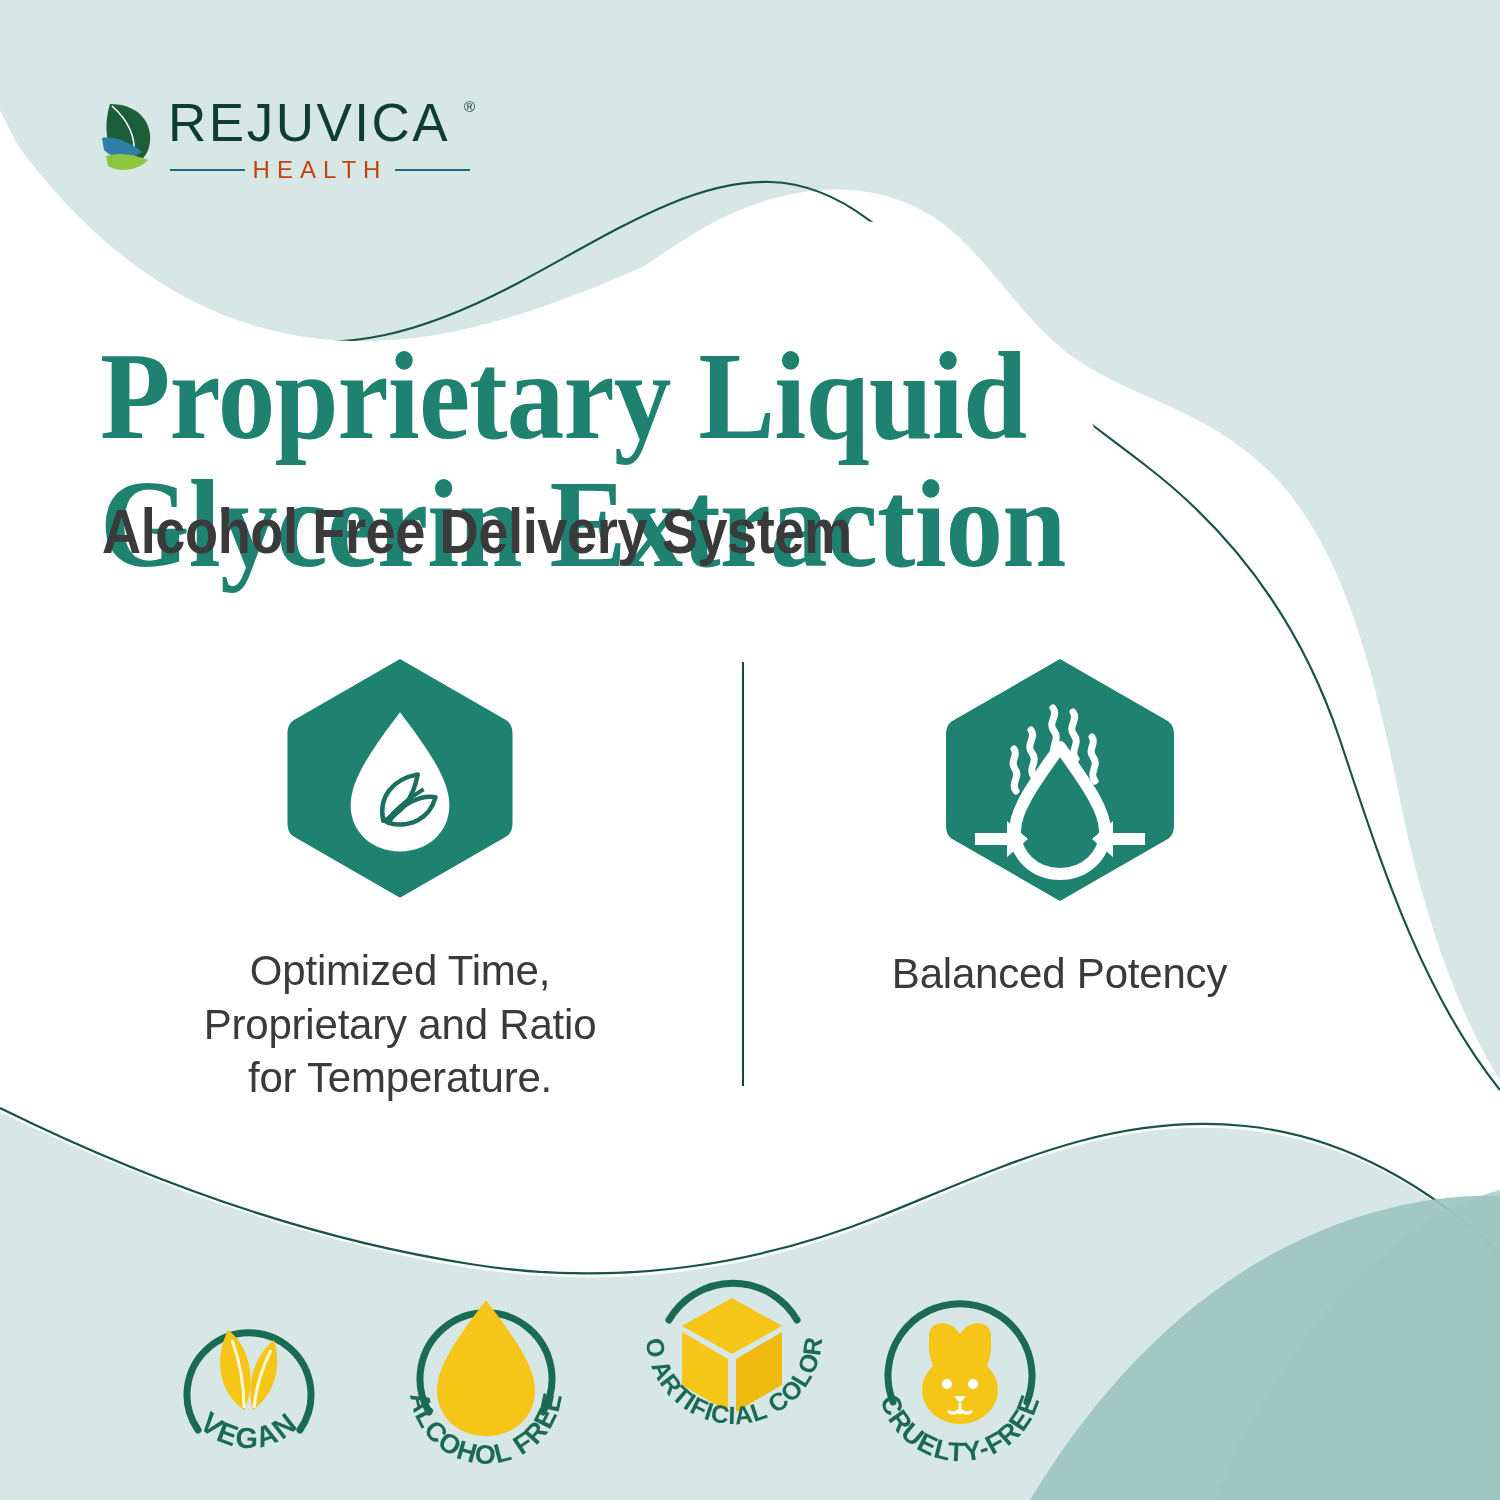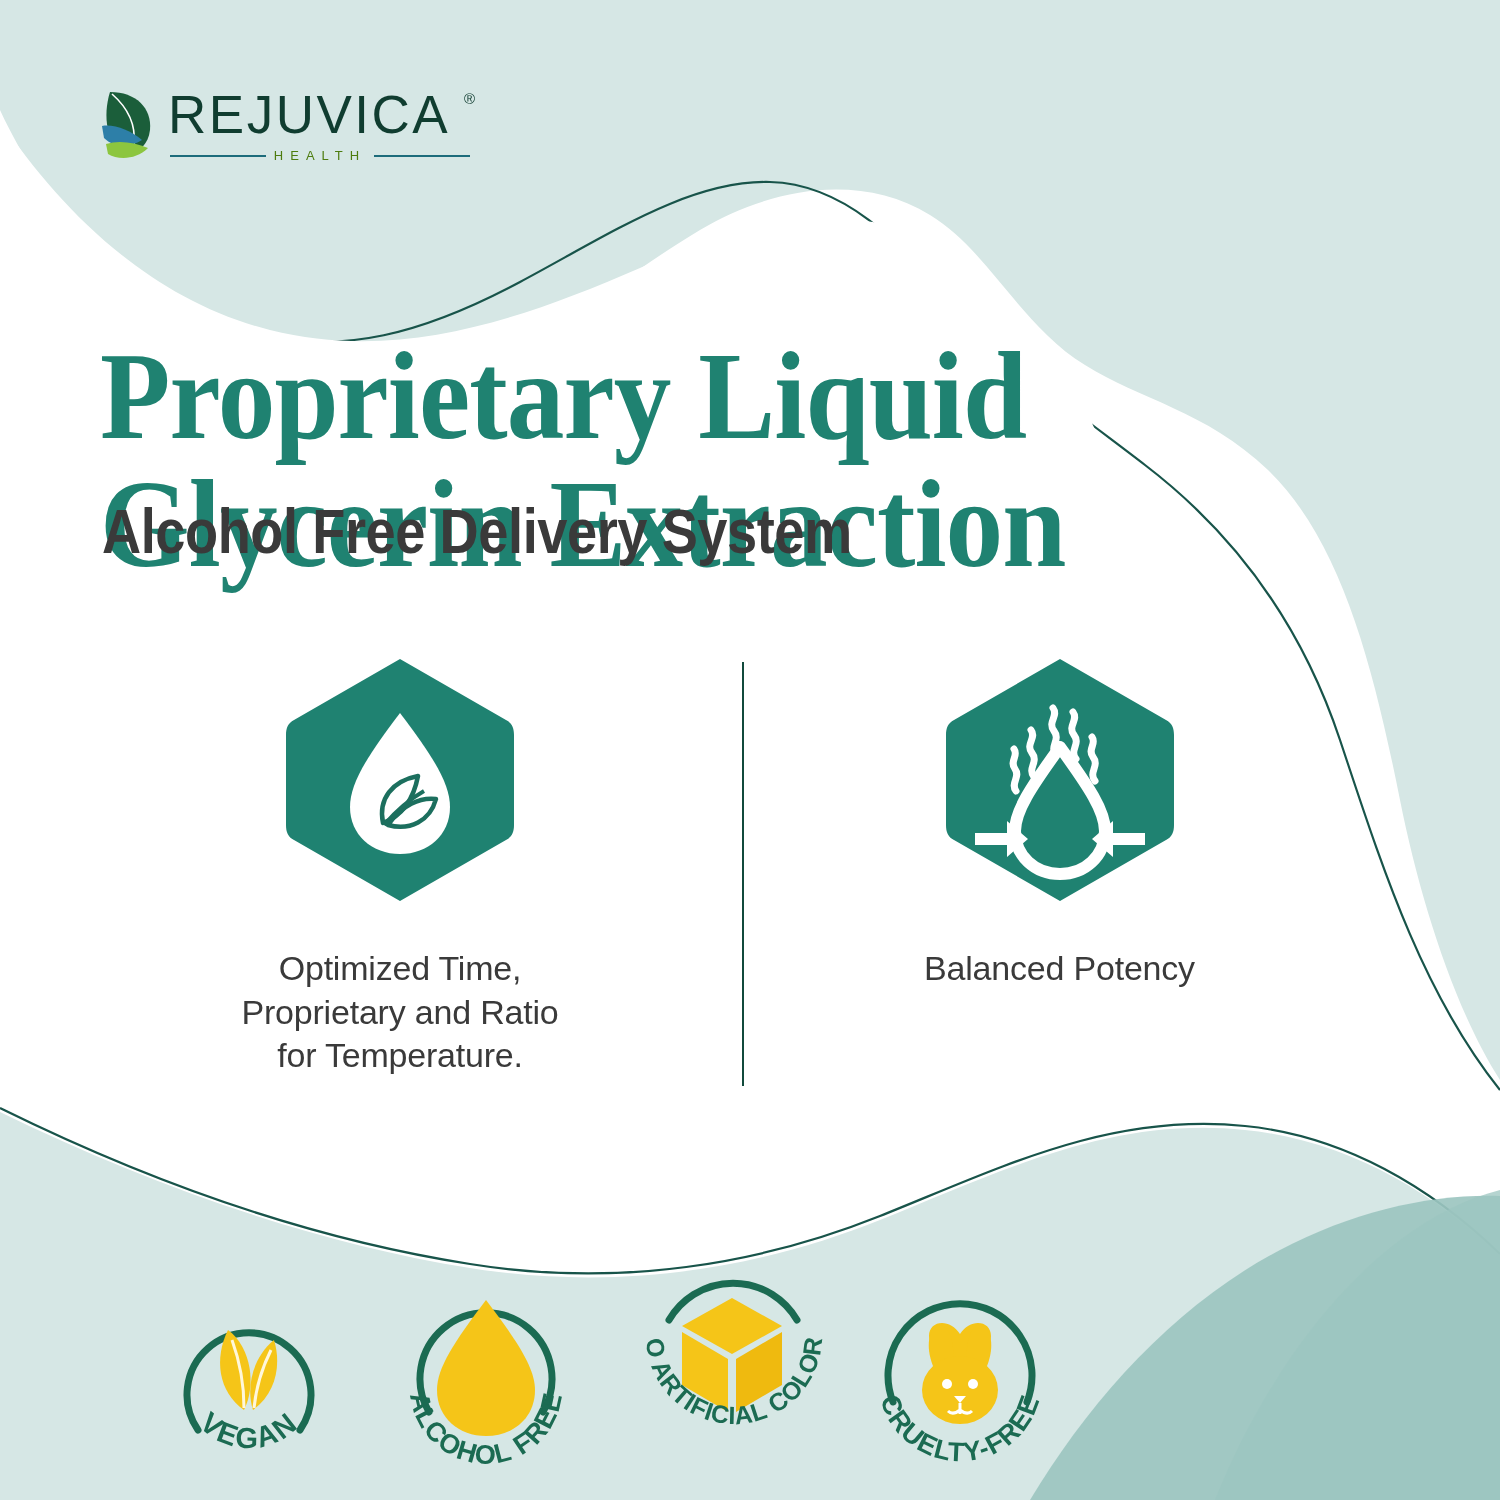--- a/index.html
+++ b/index.html
@@ -30,21 +30,21 @@
   }
 
   
   #logo {
     position: absolute;
     left: 100px;
     top: 86px;
     width: 380px;
     height: 92px;
     display: flex;
-    align-items: flex-start;
+    align-items: flex-end;
   }
   #logo-mark { width: 62px; height: 80px; flex: 0 0 62px; }
   #logo-words {
     position: relative;
     margin-left: 6px;
     width: 310px;
     height: 84px;
   }
   #logo-wordmark {
     position: absolute;
@@ -73,23 +73,23 @@
     display: flex;
     align-items: center;
     gap: 8px;
   }
   #logo-health-row .rule {
     height: 2px;
     background: #1D6C7B;
     flex: 1 1 auto;
   }
   #logo-health {
-    font-size: 13px;
+    font-size: 24px;
     letter-spacing: 7px;
-    color: #4d7c0f;
+    color: #c2410c;
     white-space: nowrap;
     font-weight: 400;
   }
 
   
   #headline {
     position: absolute;
     left: 100px;
     top: 250px;
     width: 1200px;
@@ -133,21 +133,21 @@
     align-items: center;
   }
   #feature-left  { width: 662px; padding-right: 22px; }
   #feature-right { width: 578px; padding-left: 57px; }
   .hexwrap { width: 232px; height: 250px; }
   .feature-caption {
     margin-top: 42px;
     text-align: center;
     color: #3A3A3A;
     font-family: "Liberation Sans", sans-serif;
-    font-size: 34px;
+    font-size: 42px;
     line-height: 1.28;
     letter-spacing: -0.2px;
   }
   #divider {
     position: absolute;
     left: 742px;
     top: 662px;
     width: 2px;
     height: 424px;
     background: #114A3C;

